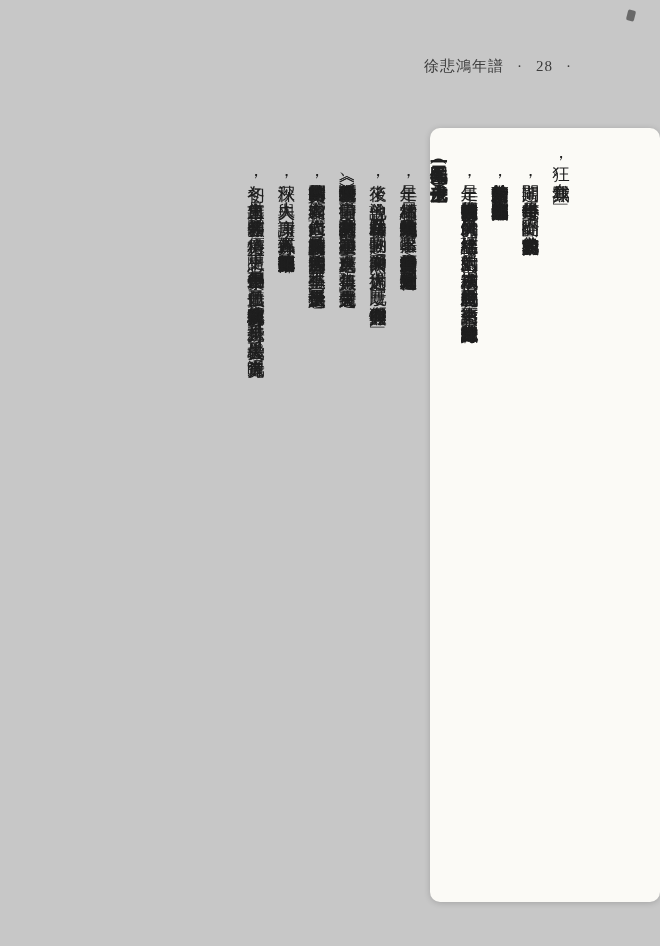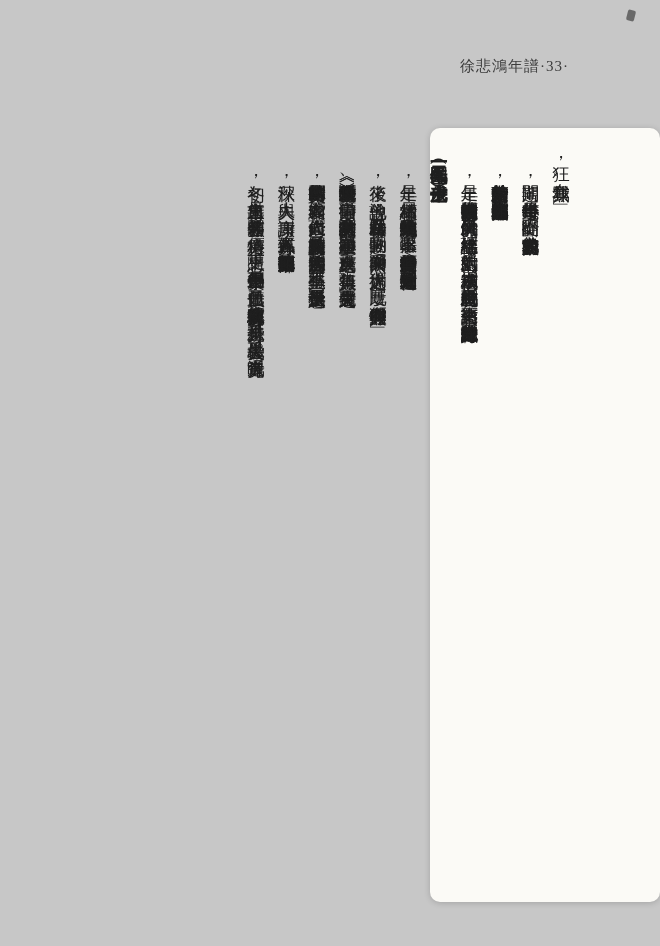--- a/index.html
+++ b/index.html
@@ -7,23 +7,24 @@
     position: relative;
     width: 660px;
     height: 946px;
     background: #c7c7c7;
     overflow: hidden;
     font-family: "Liberation Serif", "DejaVu Serif", serif;
   }
   .running-head {
     position: absolute;
     top: 57px;
-    left: 460px;
+    left: 424px;
     display: flex;
     align-items: center;
+    gap: 13px;
     font-size: 15px;
     color: #3c3c3c;
     letter-spacing: 1px;
     white-space: nowrap;
   }
   .highlight-panel {
     position: absolute;
     left: 430px;
     top: 128px;
     width: 230px;
@@ -70,21 +71,21 @@
 </head>
 <body>
 
 <div class="page">
 
   <div class="scan-speck"></div>
 
   <div class="running-head">
     <span>徐悲鴻年譜</span>
     <span>·</span>
-    <span>33</span>
+    <span>28</span>
     <span>·</span>
   </div>
 
   <div class="highlight-panel"></div>
 
   <div class="vtext">
     <p class="no-indent">狂，我亦無奈。」</p>
     <p>這期間，每日作畫十幾小時，從不間斷，對於素描花費的功夫尤多。</p>
     <p>始愛荷蘭畫家倫勃朗的繪畫，並到弗烈德里赫博物院臨摹其《第二夫人像》等名作。</p>
     <p>是年，在勤奮掌握人體素描技術的同時，又研究馬的骨骼、經絡等生理結構，對活馬的寫生、速寫稿累積成綑。畫馬時已做到胸有成馬。藝術造詣更高，對中外古今的優秀遺產認識更深。</p>

